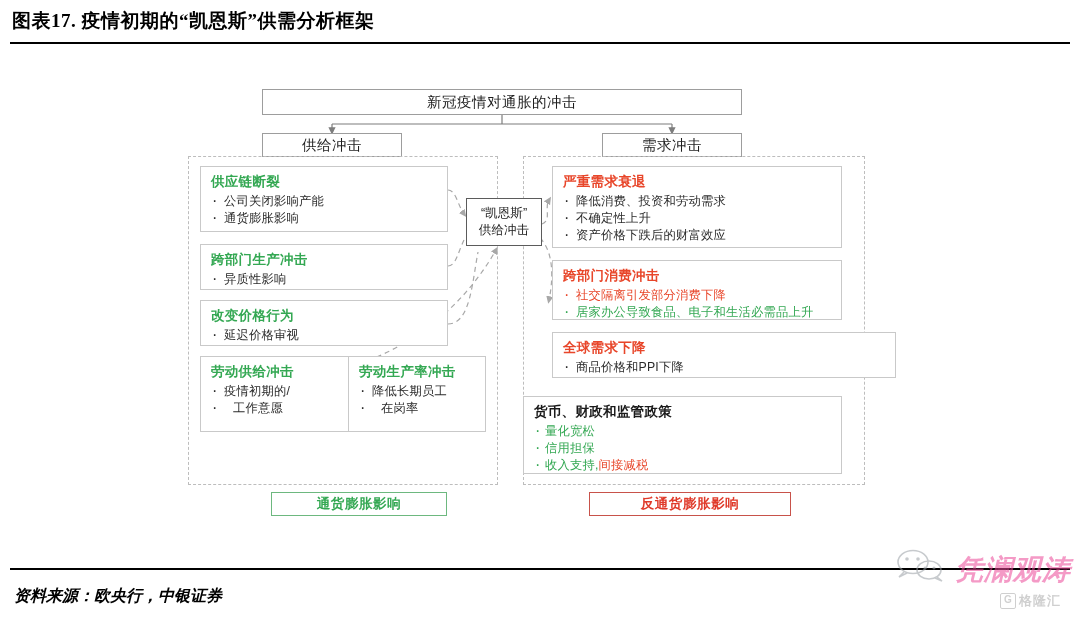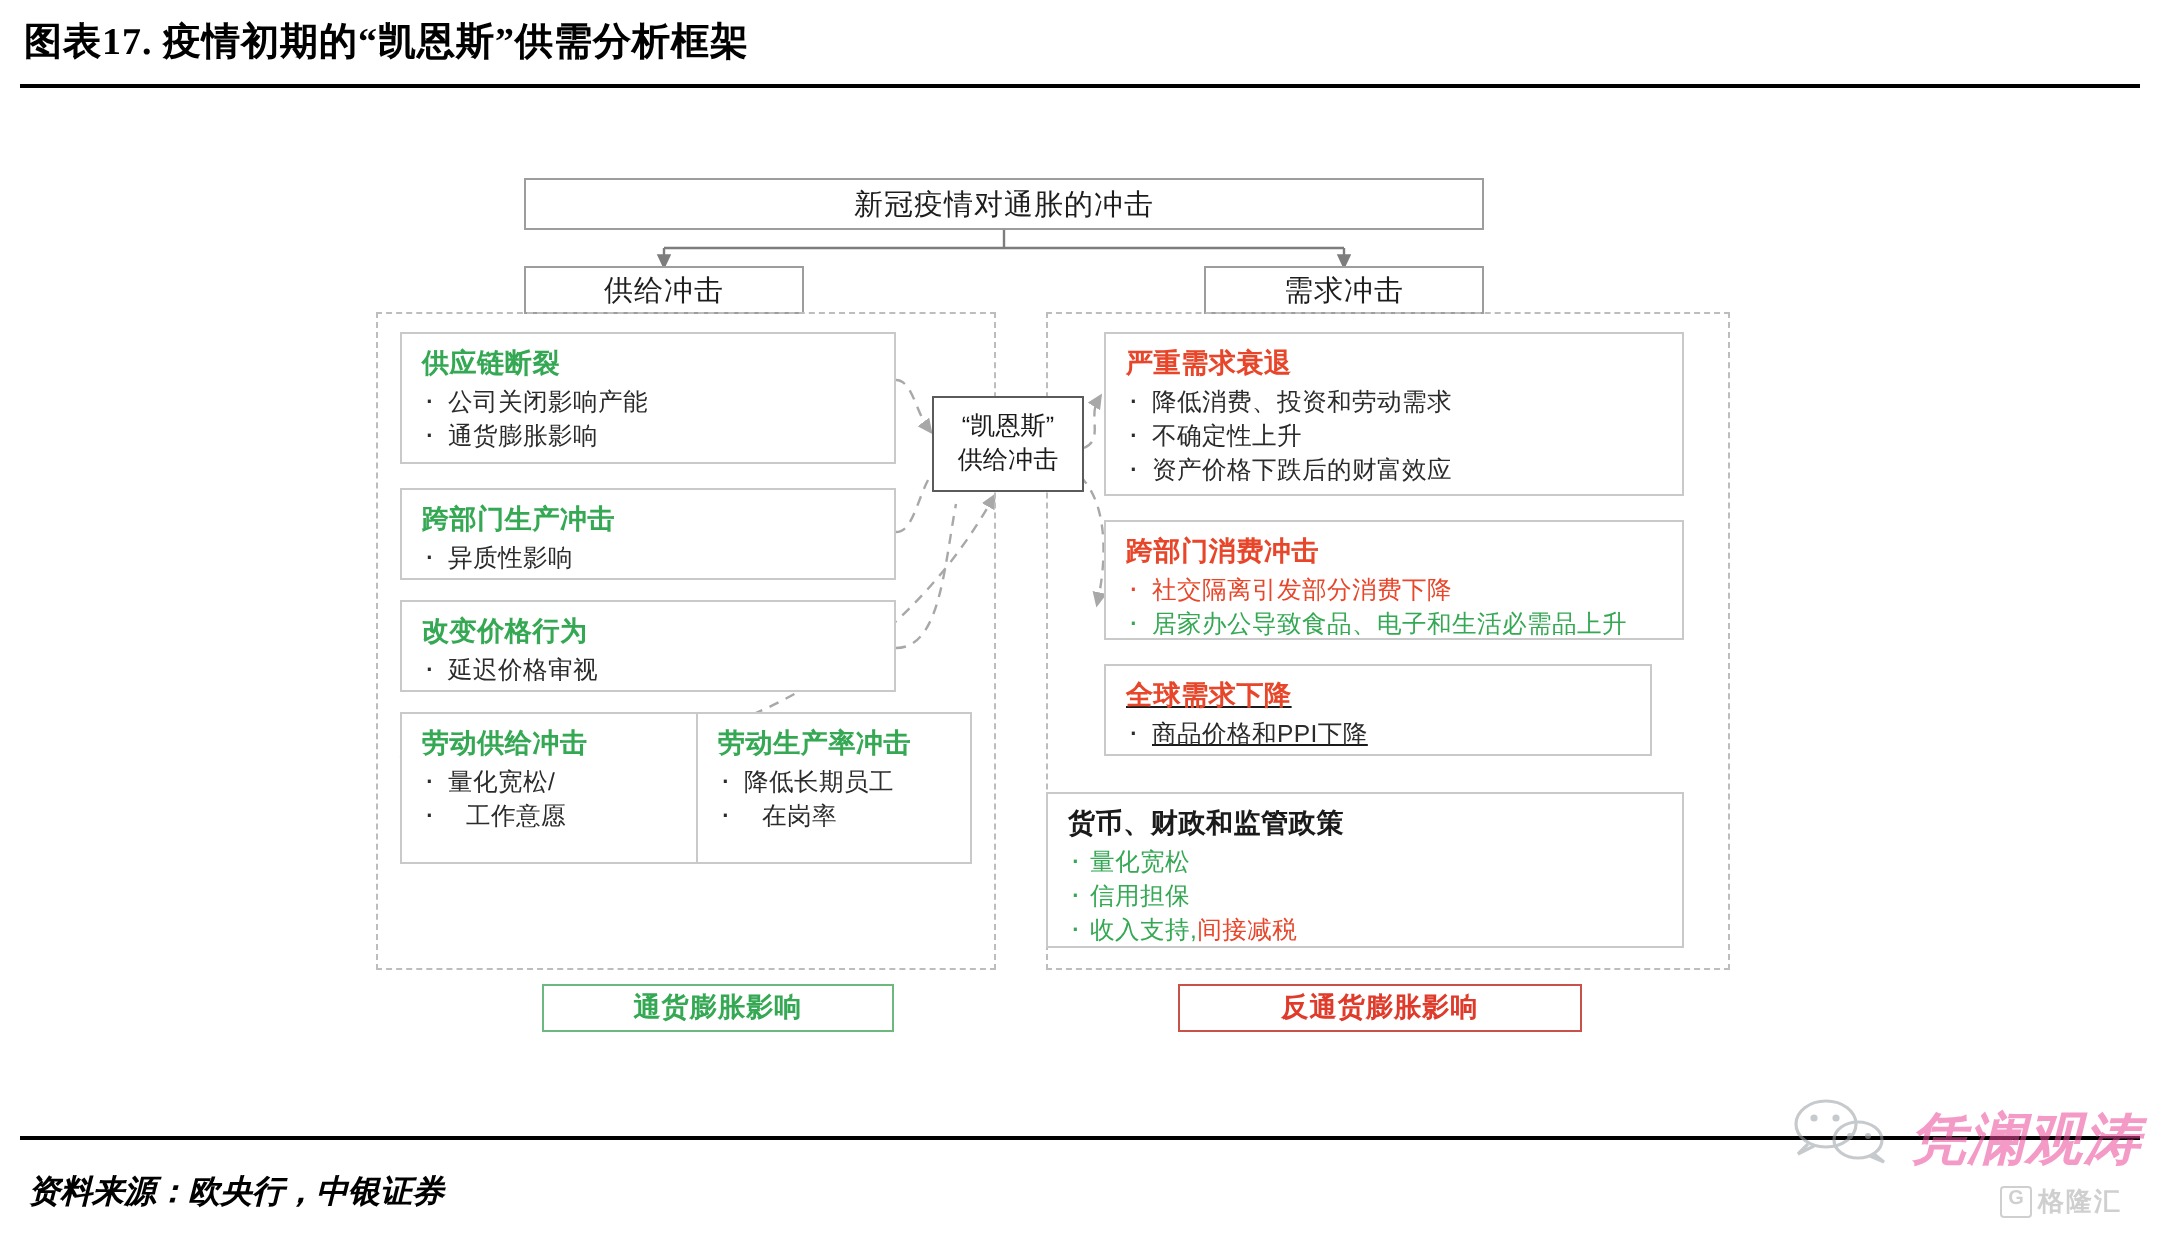--- a/index.html
+++ b/index.html
@@ -164,21 +164,21 @@
     font-size: 12.6px;
     line-height: 17px;
     color: #1a1a1a;
     background: #fff;
     z-index: 5;
   }
 
   
   #card-severe     { left: 552px; top: 118px; width: 290px; height: 82px; }
   #card-cross-cons { left: 552px; top: 212px; width: 290px; height: 60px; }
-  #card-global     { left: 552px; top: 284px; width: 274px; height: 46px; text-decoration: underline; }
+  #card-global     { left: 552px; top: 284px; width: 344px; height: 46px; }
   #card-policy     { left: 523px; top: 348px; width: 319px; height: 78px; }
 
   
   .outcome {
     position: absolute;
     box-sizing: border-box;
     display: flex;
     align-items: center;
     justify-content: center;
     font-size: 13.5px;
@@ -301,21 +301,21 @@
   <div class="node card" id="card-price">
     <div class="card-title t-green">改变价格行为</div>
     <ul class="bullets">
       <li>延迟价格审视</li>
     </ul>
   </div>
 
   <div class="node card" id="card-labor-sup">
     <div class="card-title t-green">劳动供给冲击</div>
     <ul class="bullets">
-      <li>量化宽松/</li>
+      <li>疫情初期的/</li>
       <li style="padding-left:22px;">工作意愿</li>
     </ul>
   </div>
 
   <div class="node card" id="card-labor-prod">
     <div class="card-title t-green">劳动生产率冲击</div>
     <ul class="bullets">
       <li>降低长期员工</li>
       <li style="padding-left:22px;">在岗率</li>
     </ul>

